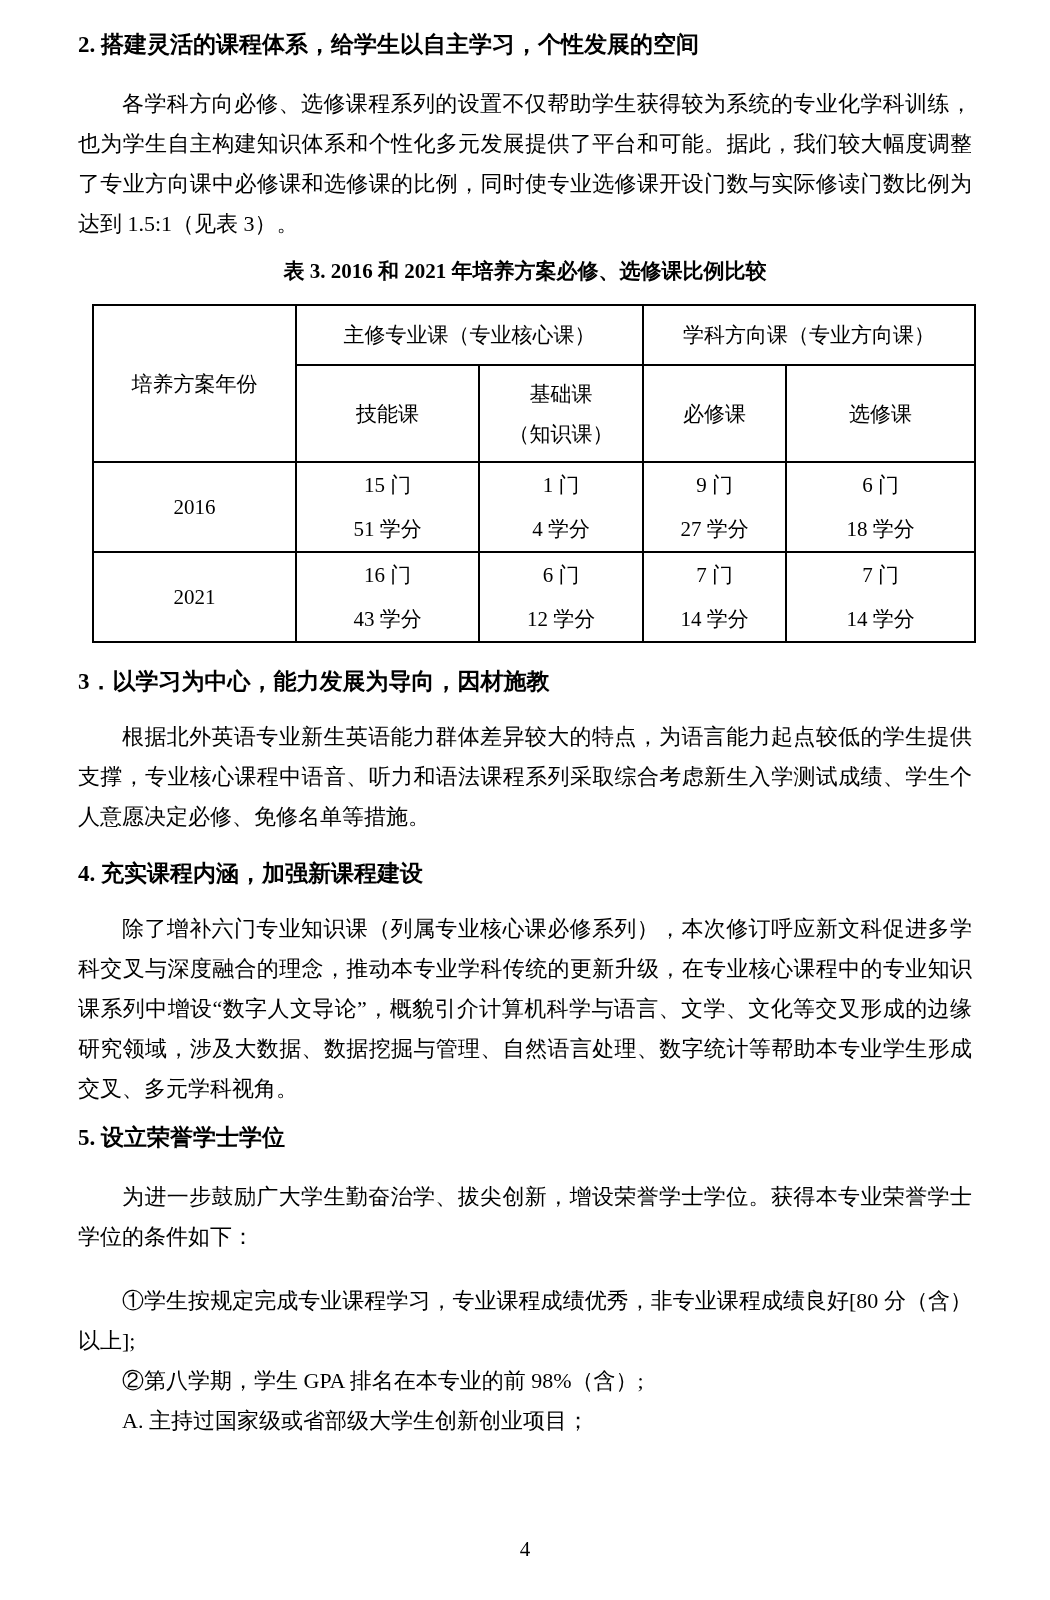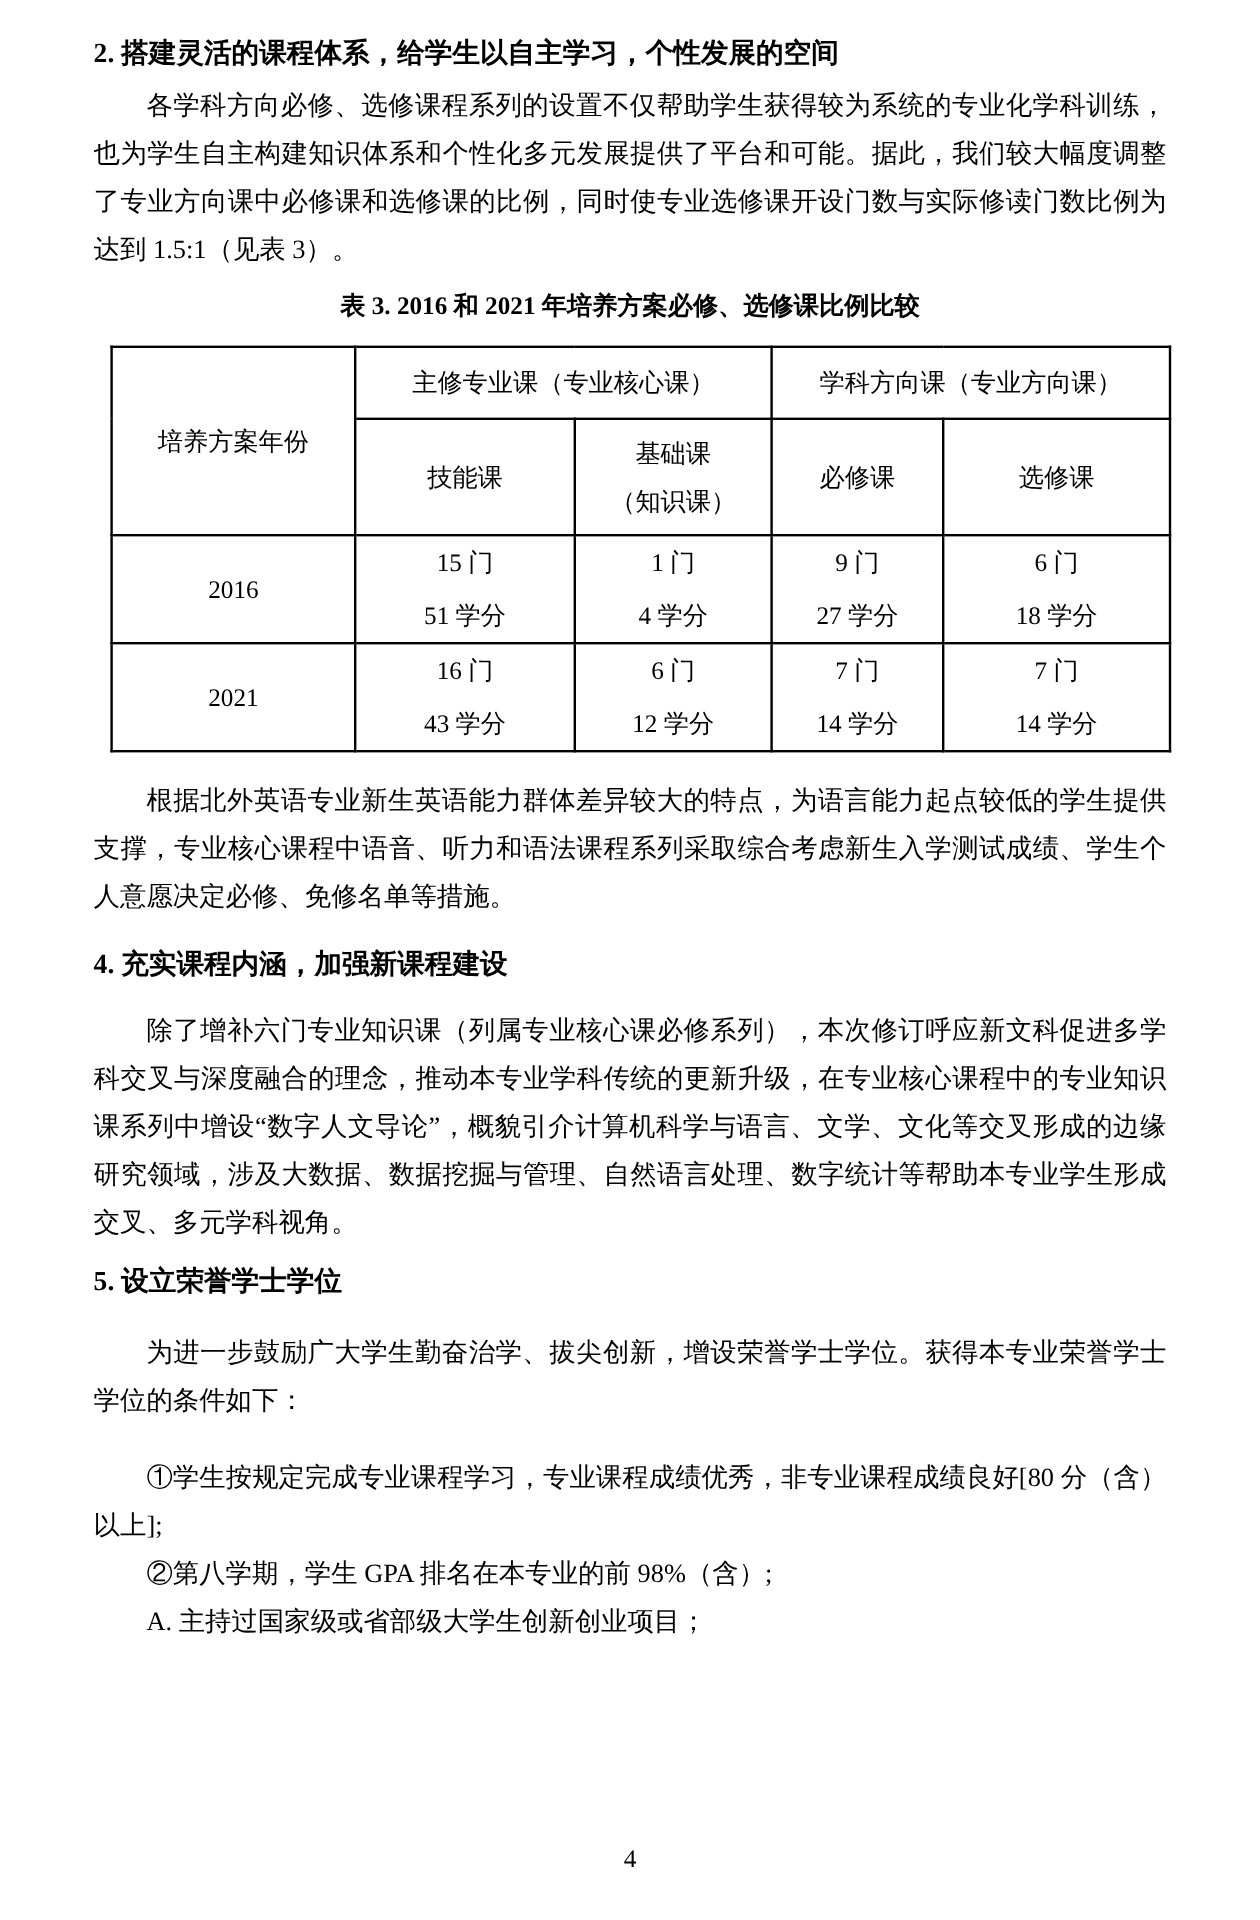--- a/index.html
+++ b/index.html
@@ -17,21 +17,21 @@
   .heading {
     font-size: 23px; font-weight: bold;
     line-height: 30px; margin: 0;
     text-align: left;
   }
   .para {
     font-size: 22px; line-height: 40px;
     text-align: justify; text-indent: 2em;
     margin: 0;
   }
-  .mt-p2 { margin-top: 8px; }
+  .mt-p2 { margin-top: 24px; }
   .mt-h3 { margin-top: 24px; }
   .mt-p3 { margin-top: 20px; }
   .mt-h4 { margin-top: 22px; }
   .mt-p4 { margin-top: 20px; }
   .mt-h5 { margin-top: 14px; }
   .mt-p5 { margin-top: 24px; }
   .mt-items { margin-top: 24px; }
   .table-title {
     margin: 14px 0 0 0;
     text-align: center;
@@ -130,20 +130,21 @@
           <div class="cell-line">14 学分</div>
         </td>
         <td>
           <div class="cell-line">7 门</div>
           <div class="cell-line">14 学分</div>
         </td>
       </tr>
     </tbody>
   </table>
 
+  <h2 class="heading mt-h3">3．以学习为中心，能力发展为导向，因材施教</h2>
 
   <p class="para mt-p3">根据北外英语专业新生英语能力群体差异较大的特点，为语言能力起点较低的学生提供支撑，专业核心课程中语音、听力和语法课程系列采取综合考虑新生入学测试成绩、学生个人意愿决定必修、免修名单等措施。</p>
 
   <h2 class="heading mt-h4">4. 充实课程内涵，加强新课程建设</h2>
 
   <p class="para mt-p4">除了增补六门专业知识课（列属专业核心课必修系列），本次修订呼应新文科促进多学科交叉与深度融合的理念，推动本专业学科传统的更新升级，在专业核心课程中的专业知识课系列中增设“数字人文导论”，概貌引介计算机科学与语言、文学、文化等交叉形成的边缘研究领域，涉及大数据、数据挖掘与管理、自然语言处理、数字统计等帮助本专业学生形成交叉、多元学科视角。</p>
 
   <h2 class="heading mt-h5">5. 设立荣誉学士学位</h2>
 
   <p class="para mt-p5">为进一步鼓励广大学生勤奋治学、拔尖创新，增设荣誉学士学位。获得本专业荣誉学士学位的条件如下：</p>

